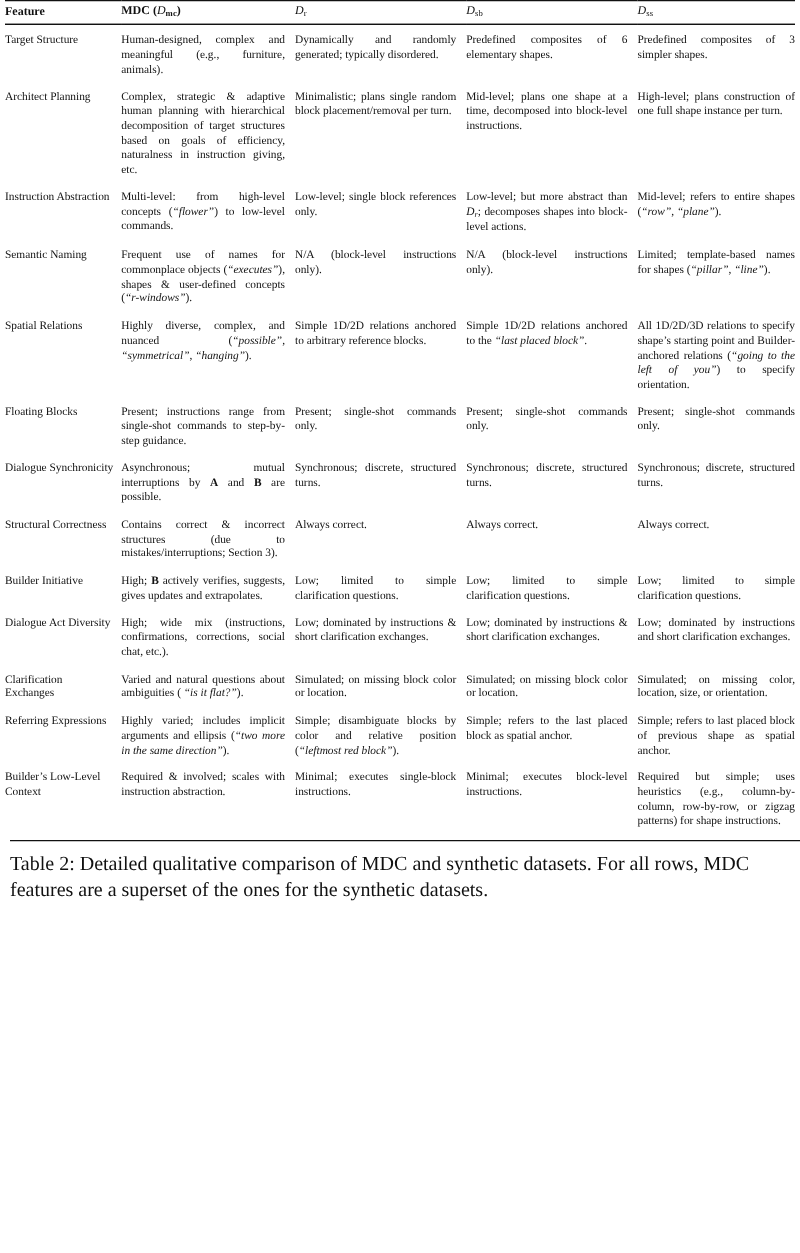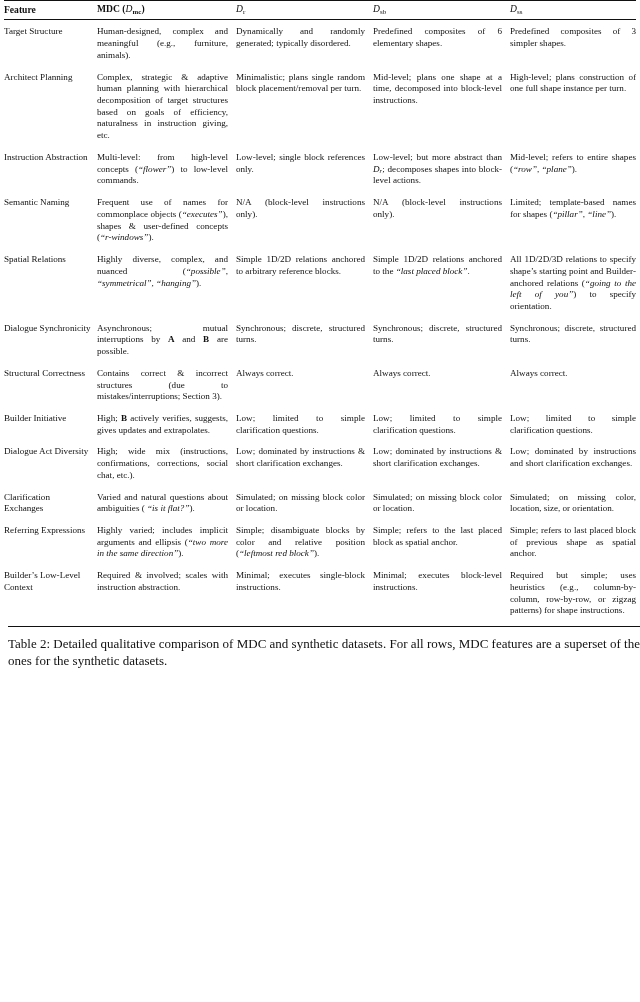--- a/index.html
+++ b/index.html
@@ -79,21 +79,21 @@
 
   .botrule {
     border-top: 1.4px solid #111;
     margin: 4px 0 0 4px;
     width: 632px;
     height: 0;
   }
   .caption {
     width: 632px;
     margin: 9px 0 0 4px;
-    font-size: 13px;
+    font-size: 16px;
     line-height: 1.30;
     text-align: left;
   }
 </style>
 </head>
 <body>
 
 <div class="page">
 
   <table class="qual">
@@ -143,20 +143,27 @@
           <td class="last">Limited; template-based names for shapes (<i>“pillar”</i>, <i>“line”</i>).</td>
         </tr>
         <tr>
           <td class="feat">Spatial Relations</td>
           <td>Highly diverse, complex, and nuanced (<i>“possible”</i>, <i>“symmetrical”</i>, <i>“hanging”</i>).</td>
           <td>Simple 1D/2D relations anchored to arbitrary reference blocks.</td>
           <td>Simple 1D/2D relations anchored to the <i>“last placed block”</i>.</td>
           <td class="last">All 1D/2D/3D relations to specify shape’s starting point and Builder-anchored relations (<i>“going to the left of you”</i>) to specify orientation.</td>
         </tr>
         <tr>
+          <td class="feat">Floating Blocks</td>
+          <td>Present; instructions range from single-shot commands to step-by-step guidance.</td>
+          <td>Present; single-shot commands only.</td>
+          <td>Present; single-shot commands only.</td>
+          <td class="last">Present; single-shot commands only.</td>
+        </tr>
+        <tr>
           <td class="feat">Dialogue Synchronicity</td>
           <td>Asynchronous; mutual interruptions by <b>A</b> and <b>B</b> are possible.</td>
           <td>Synchronous; discrete, structured turns.</td>
           <td>Synchronous; discrete, structured turns.</td>
           <td class="last">Synchronous; discrete, structured turns.</td>
         </tr>
         <tr>
           <td class="feat">Structural Correctness</td>
           <td>Contains correct &amp; incorrect structures (due to mistakes/interruptions; Section 3).</td>
           <td>Always correct.</td>

